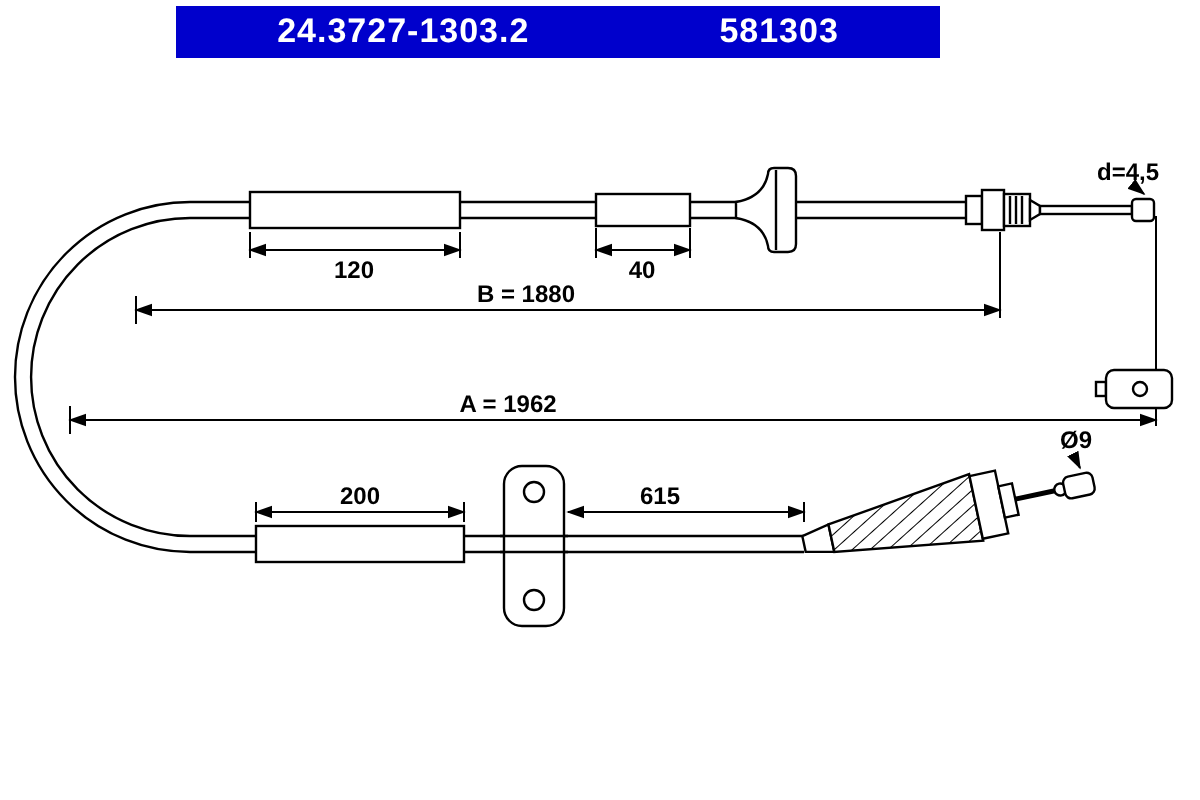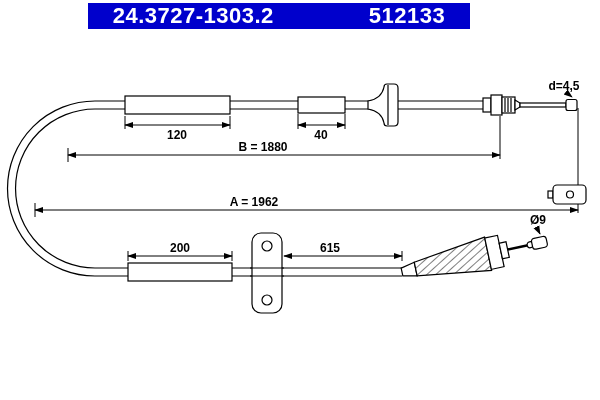--- a/index.html
+++ b/index.html
@@ -1,35 +1,35 @@
 <!DOCTYPE html>
 <html><head>
 <meta charset="utf-8">
 <style>
   html,body{margin:0;padding:0;}
   body{width:600px;height:400px;background:#fff;font-family:"Liberation Sans",sans-serif;}
   .stage{position:relative;width:600px;height:400px;background:#fff;overflow:hidden;}
   .header{
     position:absolute;left:88px;top:3px;width:382px;height:26px;
     background:#0000cc;color:#fff;display:flex;align-items:center;justify-content:center;
-    gap:95px;font-weight:bold;font-size:22px;letter-spacing:.5px;text-align:center;
+    gap:95px;font-weight:bold;font-size:17px;letter-spacing:.5px;text-align:center;
   }
   svg{position:absolute;left:0;top:0;}
   .lbl{font-family:"Liberation Sans",sans-serif;font-size:12px;font-weight:bold;fill:#000;}
   .dim{stroke:#000;stroke-width:1;}
   .draw{stroke:#000;stroke-width:1.2;}
 </style>
 </head>
 <body>
 
 <div class="stage">
 
   <div class="header" style="background: rgb(0, 0, 204);">
     <span>24.3727-1303.2</span>
-    <span>512133</span>
+    <span>581303</span>
   </div>
 
   <svg width="600" height="400" viewBox="0 0 600 400">
     <defs>
       <marker id="arr" viewBox="0 0 10 10" refX="9" refY="5" markerWidth="9" markerHeight="9" orient="auto-start-reverse">
         <path d="M0,1.5 L10,5 L0,8.5 Z" fill="#000"></path>
       </marker>
       <pattern id="hatch" width="6" height="6" patternUnits="userSpaceOnUse" patternTransform="rotate(60)">
         <rect width="6" height="6" fill="#fff"></rect>
         <line x1="0" y1="0" x2="0" y2="6" stroke="#000" stroke-width="1"></line>

